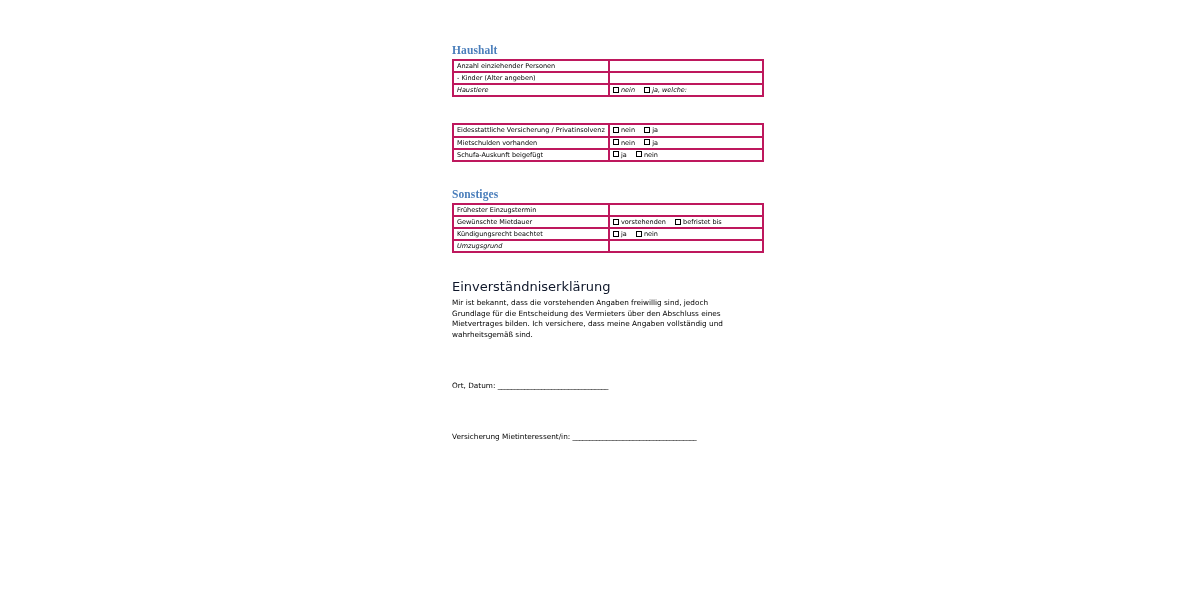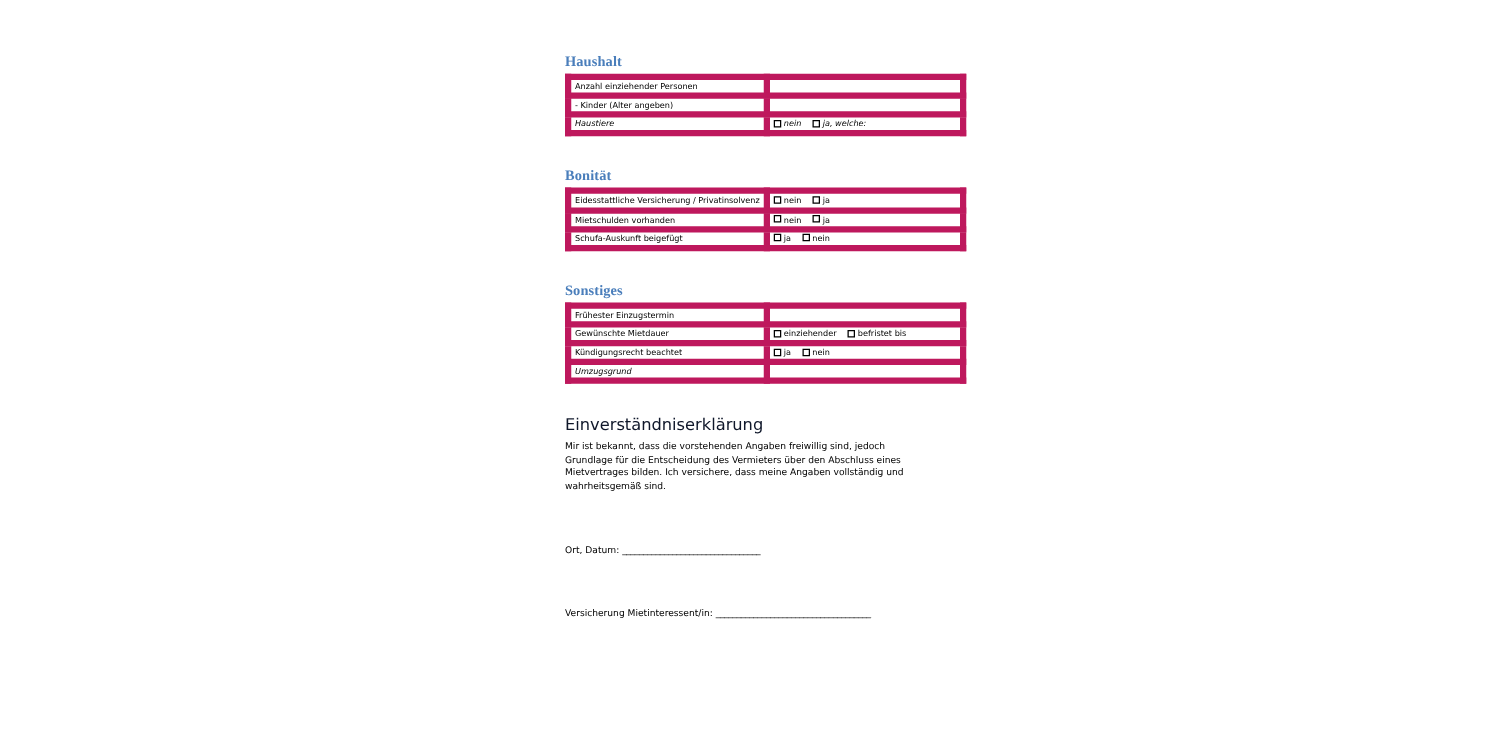--- a/index.html
+++ b/index.html
@@ -31,21 +31,21 @@
     margin: 0 0 3px 0;
     letter-spacing: 0.1px;
     font-family: Liberation Serif, serif;
   }
   table.form-table {
     border-collapse: collapse;
     width: 296px;
     table-layout: fixed;
   }
   table.form-table td {
-    border: 5px solid #be185d;
+    border: 2px solid #be185d;
     font-size: 6.5px;
     line-height: 1.25;
     padding: 1px 3px;
     vertical-align: top;
     height: 8px;
   }
   td.label-cell {
     width: 148px;
   }
   td.value-cell {
@@ -120,21 +120,20 @@
           <span class="opt"><span class="cb"></span><span>ja, welche:</span></span>
         </td>
       </tr>
     </tbody>
       </table>
   </div>
 
   <div class="gap-block"></div>
 
   <div class="section">
-    <div class="section-title">Bonität</div>
     <table class="form-table">
       <tbody>
           <tr>
         <td class="label-cell tall-2">Eidesstattliche Versicherung / Privatinsolvenz</td>
         <td class="value-cell tall-2">
           <span class="opt"><span class="cb"></span><span>nein</span></span>
           <span class="opt"><span class="cb"></span><span>ja</span></span>
         </td>
       </tr>
       <tr>
@@ -161,21 +160,21 @@
     <div class="section-title">Sonstiges</div>
     <table class="form-table">
       <tbody>
           <tr>
         <td class="label-cell">Frühester Einzugstermin</td>
         <td class="value-cell"></td>
       </tr>
       <tr>
         <td class="label-cell">Gewünschte Mietdauer</td>
         <td class="value-cell">
-          <span class="opt"><span class="cb"></span><span>einziehender</span></span>
+          <span class="opt"><span class="cb"></span><span>vorstehenden</span></span>
           <span class="opt"><span class="cb"></span><span>befristet bis</span></span>
         </td>
       </tr>
       <tr>
         <td class="label-cell">Kündigungsrecht beachtet</td>
         <td class="value-cell">
           <span class="opt"><span class="cb"></span><span>ja</span></span>
           <span class="opt"><span class="cb"></span><span>nein</span></span>
         </td>
       </tr>

